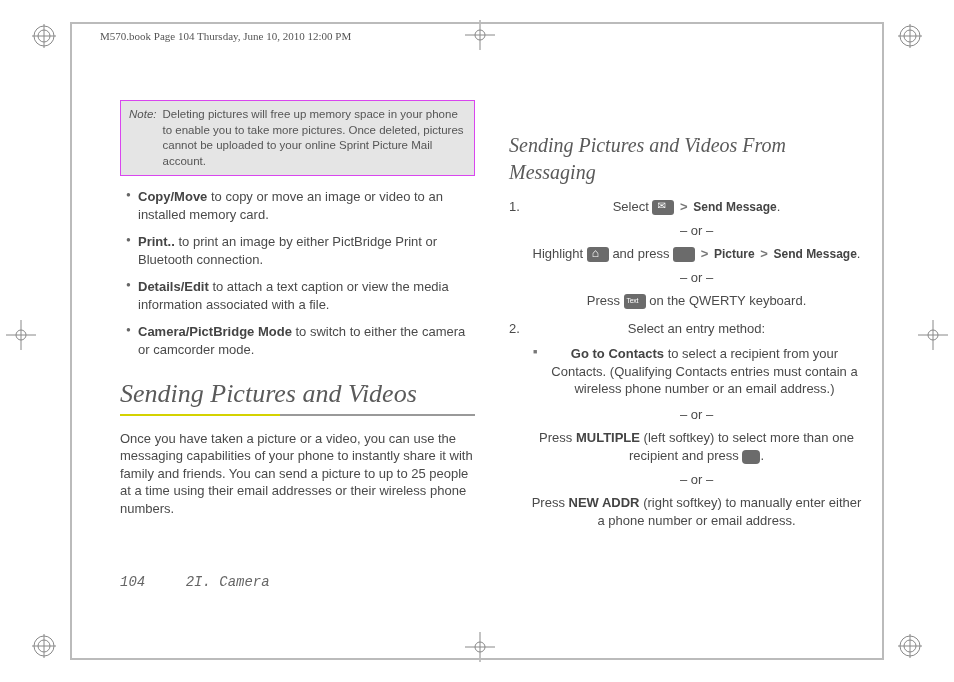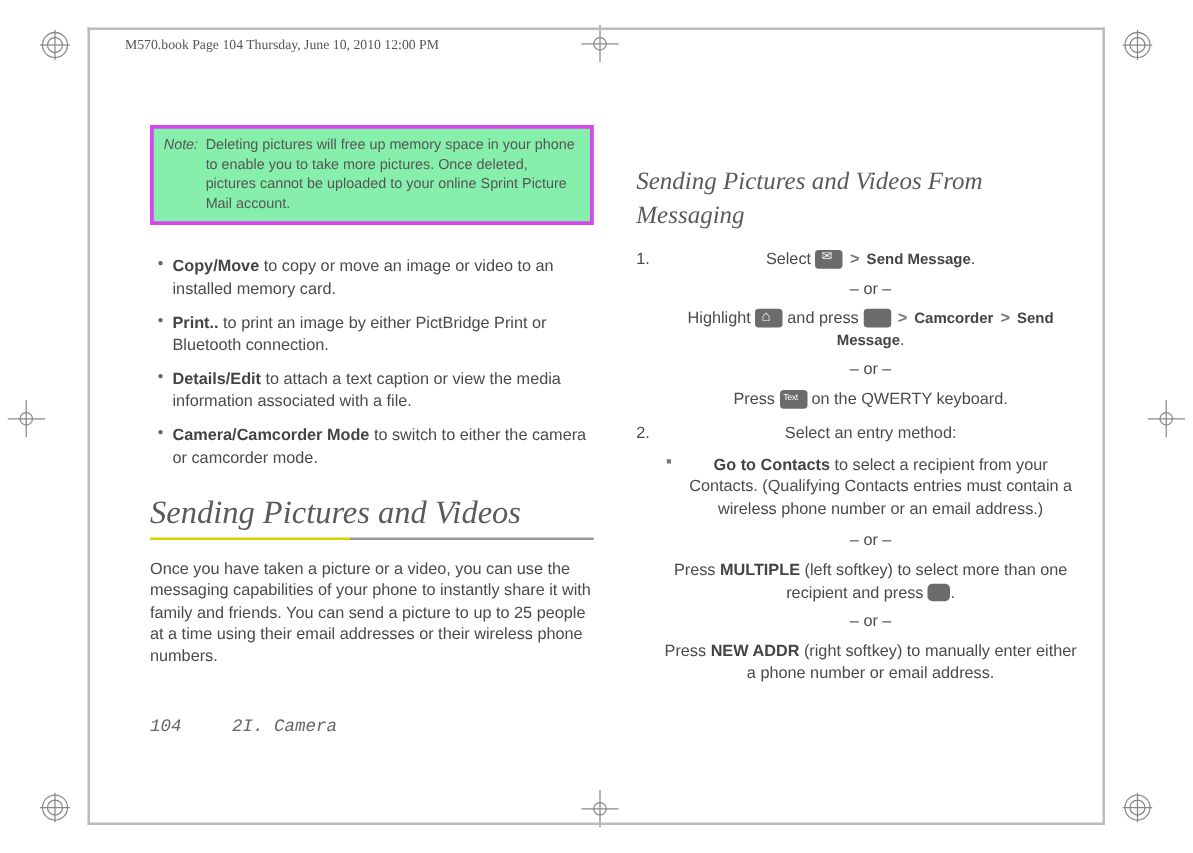--- a/index.html
+++ b/index.html
@@ -51,28 +51,28 @@
     display: flex;
     gap: 34px;
   }
   .col {
     flex: 1;
     font-size: 13px;
     line-height: 1.35;
   }
 
   .note-box {
-    border: 3px solid #d946ef;
-    background: #86efac;
+    border: 1px solid #d946ef;
+    background: #e5e5e5;
     padding: 6px 8px;
     font-size: 11.5px;
     color: #555;
     display: flex;
     gap: 6px;
-    margin-bottom: 24px;
+    margin-bottom: 12px;
   }
   .note-label { font-style: italic; flex-shrink: 0; }
   .note-text { }
 
   ul.bullets { list-style: none; padding: 0 0 0 6px; margin-bottom: 18px; }
   ul.bullets li { position: relative; padding-left: 12px; margin-bottom: 10px; }
   ul.bullets li::before {
     content: "●"; position: absolute; left: 0; top: 2px; font-size: 8px; color: #666;
   }
   .bold-lead { font-weight: bold; color: #444; }
@@ -221,21 +221,21 @@
       <li>
         <span class="bold-lead">Copy/Move</span><span> to copy or move an image or video to an installed memory card.</span>
       </li>
       <li>
         <span class="bold-lead">Print..</span><span> to print an image by either PictBridge Print or Bluetooth connection.</span>
       </li>
       <li>
         <span class="bold-lead">Details/Edit</span><span> to attach a text caption or view the media information associated with a file.</span>
       </li>
       <li>
-        <span class="bold-lead">Camera/Camcorder Mode</span><span> to switch to either the camera or camcorder mode.</span>
+        <span class="bold-lead">Camera/PictBridge Mode</span><span> to switch to either the camera or camcorder mode.</span>
       </li>
     </ul>
 
     <h2 class="section-title">Sending Pictures and Videos</h2>
     <div class="title-underline"></div>
 
     <p class="body">Once you have taken a picture or a video, you can use the messaging capabilities of your phone to instantly share it with family and friends. You can send a picture to up to 25 people at a time using their email addresses or their wireless phone numbers.</p>
   </div>
 
   <div class="col">
@@ -249,21 +249,21 @@
         <span class="menu-b">Send Message</span><span>.</span>
 
         <div class="or-sep" style="margin-left:0;">– or –</div>
 
         <div>
           <span>Highlight </span>
           <span class="key-icon home"></span>
           <span> and press </span>
           <span class="key-icon blank"></span>
           <span class="gt">&gt;</span>
-          <span class="menu-b">Camcorder</span>
+          <span class="menu-b">Picture</span>
           <span class="gt">&gt;</span>
           <span class="menu-b">Send Message</span><span>.</span>
         </div>
 
         <div class="or-sep" style="margin-left:0;">– or –</div>
 
         <div>
           <span>Press </span>
           <span class="key-icon text"></span>
           <span> on the QWERTY keyboard.</span>

